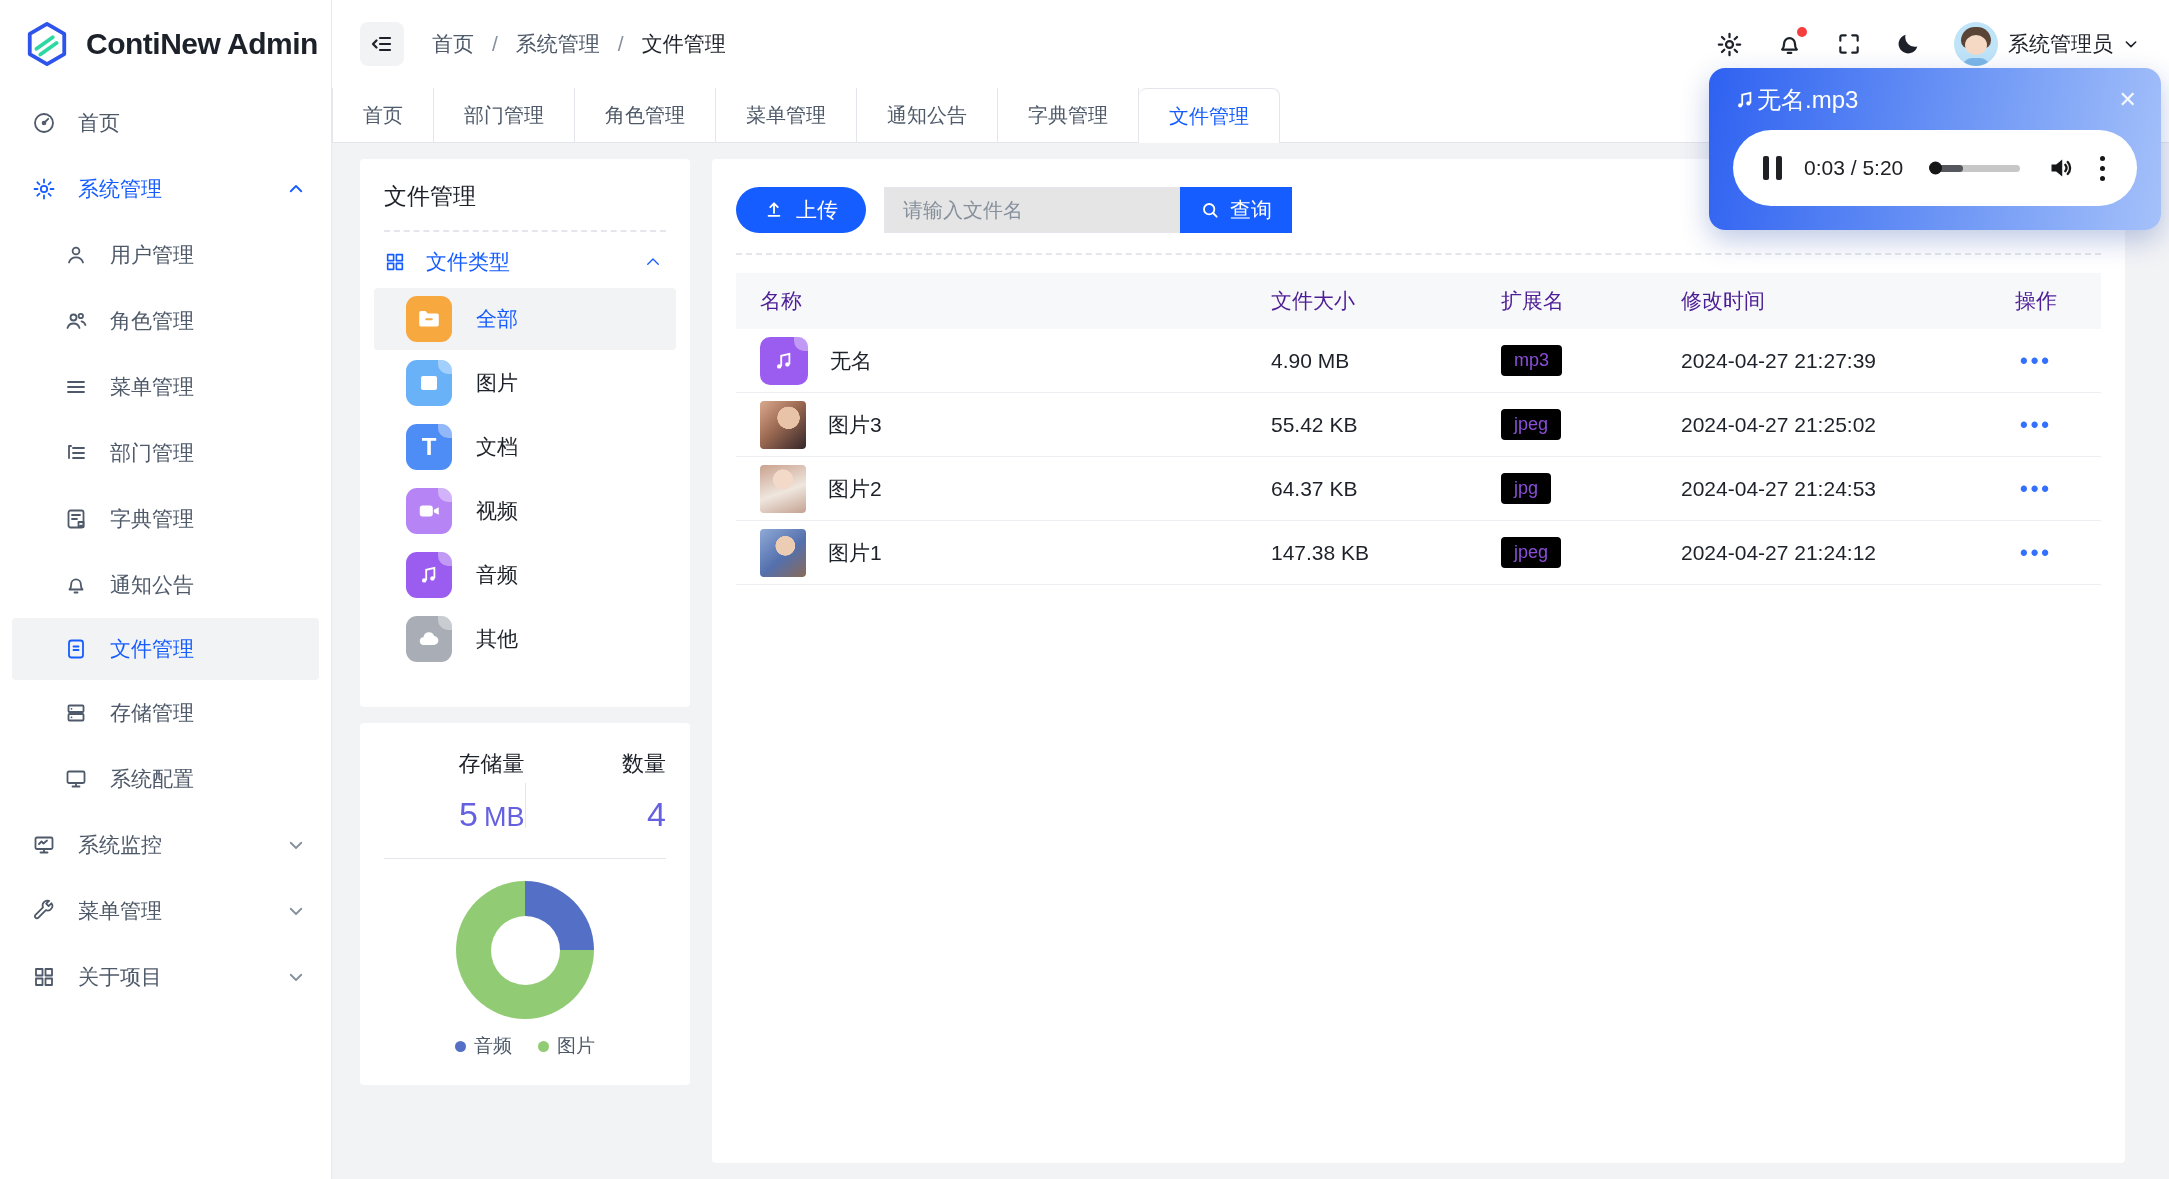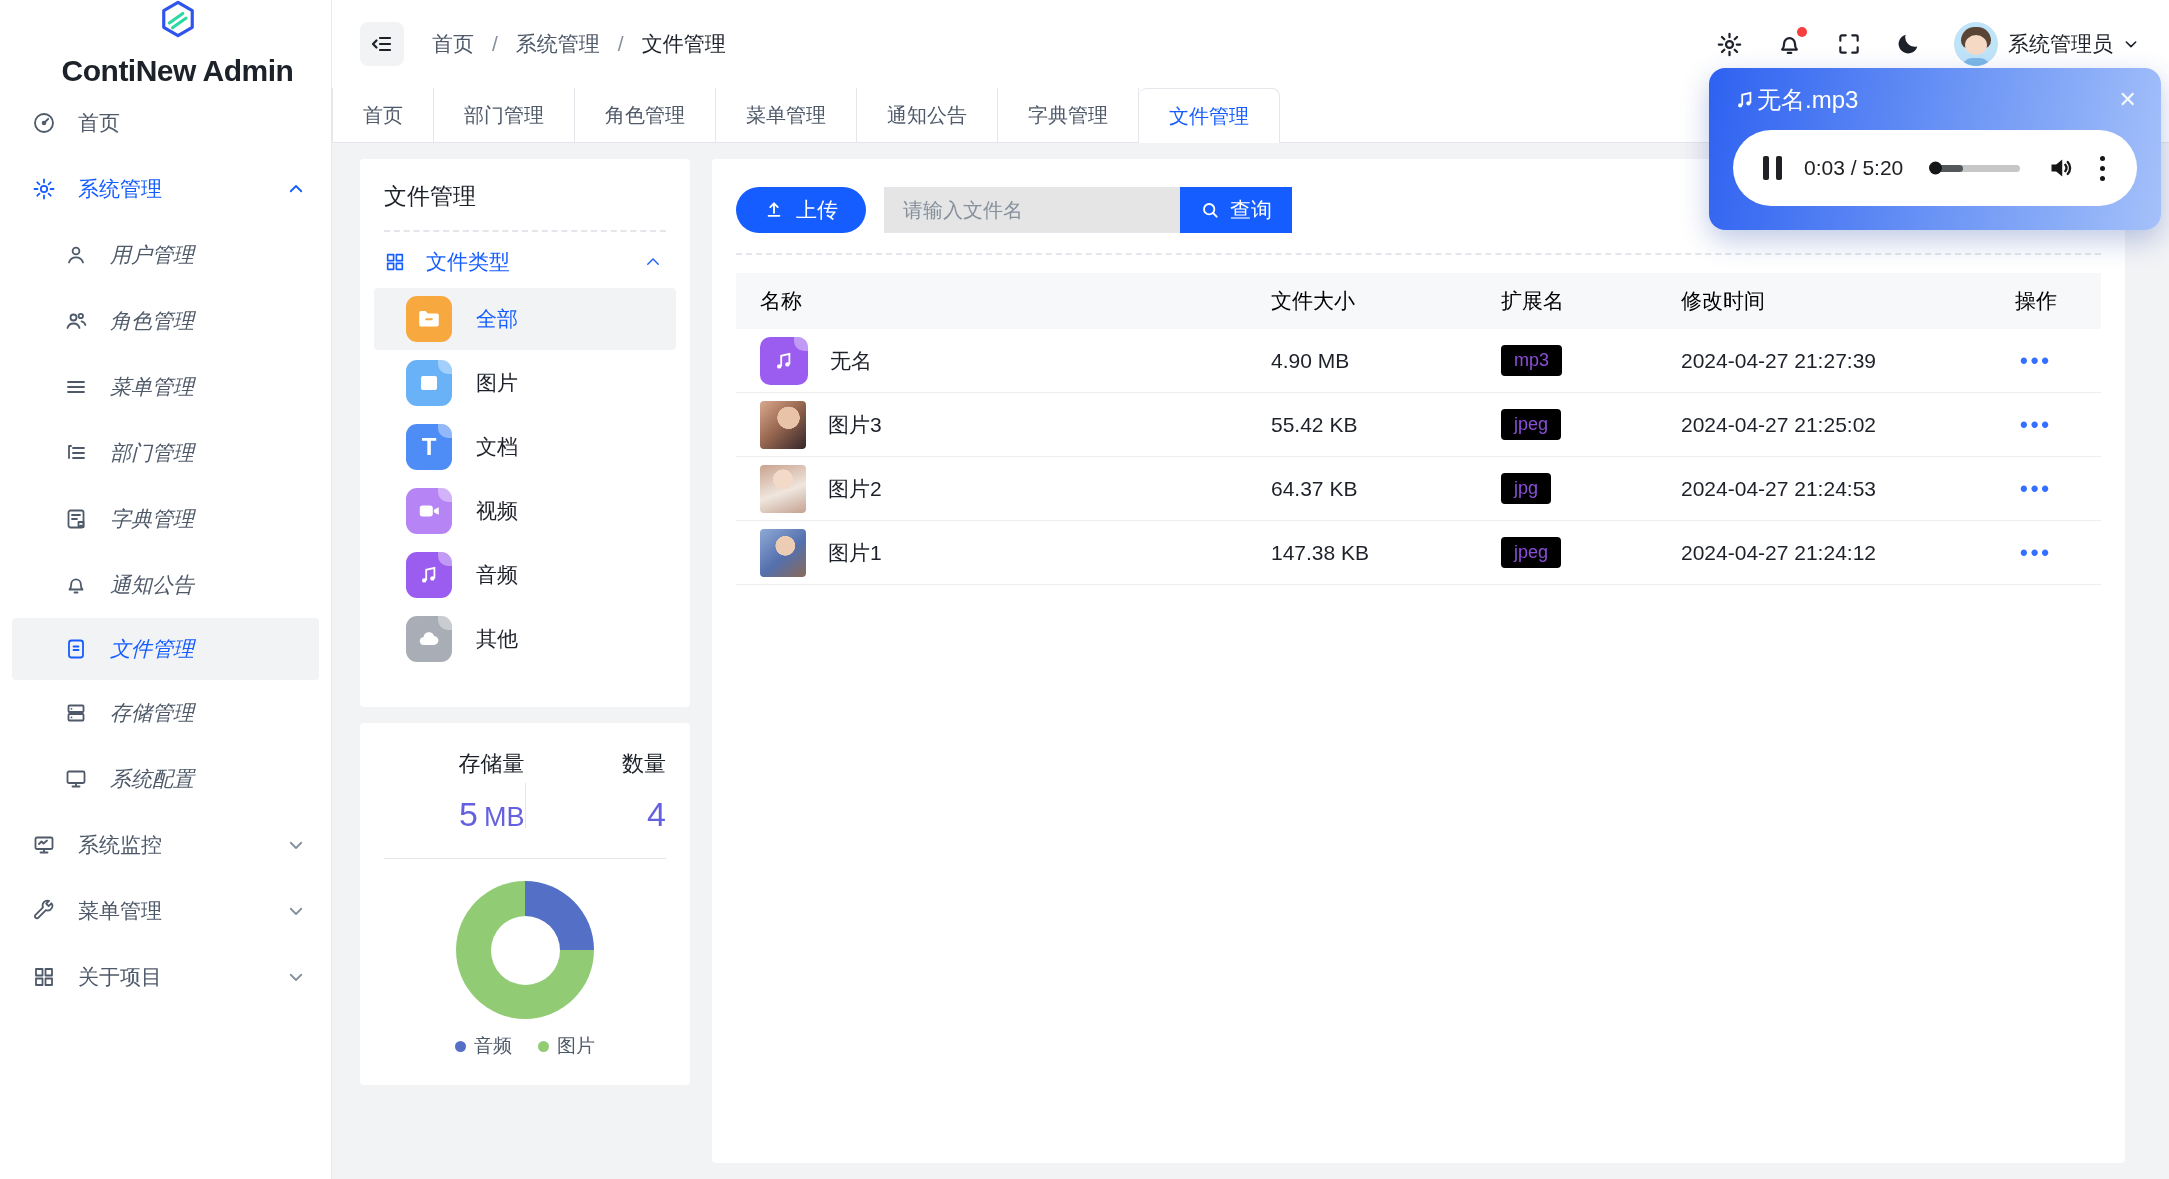--- a/index.html
+++ b/index.html
@@ -4,25 +4,25 @@
 <style>
   * { margin:0; padding:0; box-sizing:border-box; }
   html,body { width:2169px; height:1179px; overflow:hidden; }
   body { font-family:"Liberation Sans","DejaVu Sans",sans-serif; background:#f2f3f5; color:#1d2129; position:relative; }
   svg { display:block; }
 
   .app { display:flex; width:100%; height:100%; }
 
   
   .sidebar { width:332px; min-width:332px; background:#fff; border-right:1px solid #e8e9eb; height:100%; }
-  .logo { height:88px; display:flex; align-items:center; gap:16px; padding-left:24px;flex-direction:column; }
+  .logo { height:88px; display:flex; align-items:center; gap:16px; padding-left:24px; }
   .logo-text { font-size:30px; font-weight:700; color:#1d2129; letter-spacing:-0.5px; }
   .nav { padding-top:2px; }
   .nav-item { height:66px; display:flex; align-items:center; gap:22px; padding-left:32px; position:relative; font-size:21px; color:#4e5969; cursor:pointer; }
-  .nav-item.sub { padding-left:64px;font-style:italic; }
+  .nav-item.sub { padding-left:64px; }
   .nav-item.group-open { color:#165dff; }
   .nav-item.group-open svg { stroke:#165dff; }
   .nav-item .chev { position:absolute; right:26px; }
   .nav-item.active-item { margin:0 12px; padding-left:52px; background:#f2f3f5; border-radius:4px; color:#165dff; height:62px; }
   .nav-item.active-item svg { stroke:#165dff; }
   .nicon svg { stroke:#4e5969; fill:none; stroke-width:1.8; stroke-linecap:round; stroke-linejoin:round; }
   .nav-item.group-open .nicon svg, .nav-item.active-item .nicon svg { stroke:#165dff; }
 
   
   .main-col { flex:1; display:flex; flex-direction:column; height:100%; min-width:0; }
@@ -89,21 +89,21 @@
   .btn-upload svg { stroke:#fff; fill:none; stroke-width:2.2; stroke-linecap:round; stroke-linejoin:round; }
   .search-group { display:flex; margin-left:18px; }
   .search-input { width:296px; height:46px; border:1px solid #e5e6eb; border-right:none; padding:0 18px; font-size:20px; color:#1d2129; outline:none; background:#e5e5e5; font-family:inherit; }
   .search-input::placeholder { color:#86909c; }
   .btn-query { height:46px; width:112px; background:#165dff; border:none; color:#fff; font-size:21px; display:flex; align-items:center; justify-content:center; gap:10px; cursor:pointer; font-family:inherit; }
   .btn-query svg { stroke:#fff; fill:none; stroke-width:2.2; stroke-linecap:round; }
   .toolbar-div { border-top:2px dashed #e5e6eb; margin:20px 0 18px; }
 
   .ftable { width:100%; }
   .trow { display:grid; grid-template-columns:minmax(0,1fr) 230px 180px 300px 130px; align-items:center; }
-  .thead { background:#f7f8fa; height:56px; font-size:21px; color:#000000; }
+  .thead { background:#f7f8fa; height:56px; font-size:21px; color:#4c1d95; }
   .th, .td { padding:0 10px; }
   .th:first-child, .td:first-child { padding-left:24px; }
   .th:last-child, .td:last-child { text-align:center; }
   .tbody-row { height:64px; border-bottom:1px solid #eceef1; font-size:21px; }
   .name-cell { display:flex; align-items:center; gap:22px; min-width:0; }
   .row-tile { width:48px; height:48px; border-radius:10px; background:#9b5cf0; position:relative; display:flex; align-items:center; justify-content:center; flex:none; }
   .row-tile::after { content:""; position:absolute; top:0; right:0; width:14px; height:14px; background:rgba(255,255,255,.38); border-radius:0 10px 0 10px; }
   .row-tile svg { fill:#fff; }
   .thumb { width:46px; height:48px; border-radius:4px; flex:none; }
   .thumb.t1 { background:radial-gradient(circle at 62% 35%, #e8c3a8 0 26%, transparent 27%), linear-gradient(135deg,#d9a98e 0%, #9c6a52 45%, #35262a 100%); }

